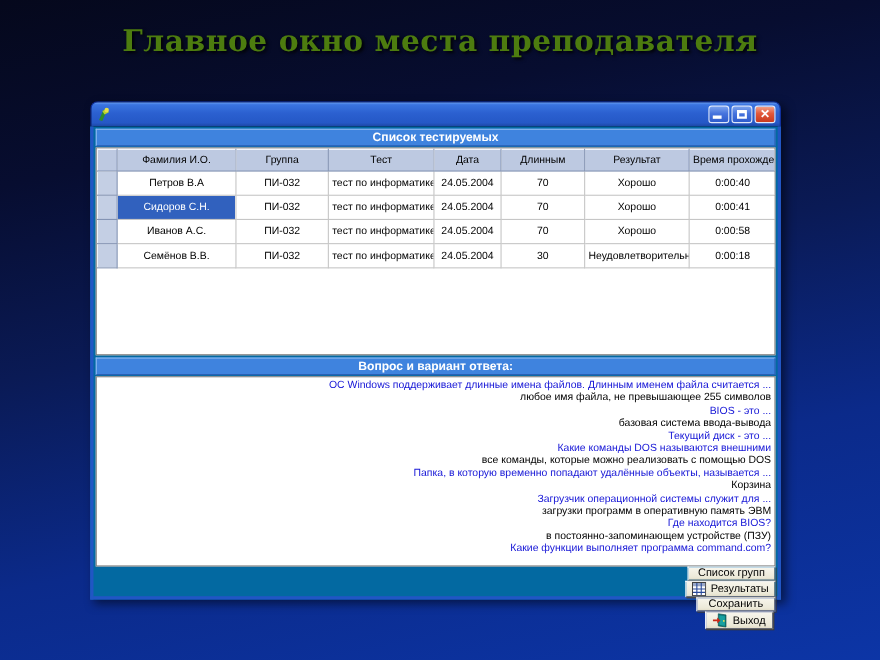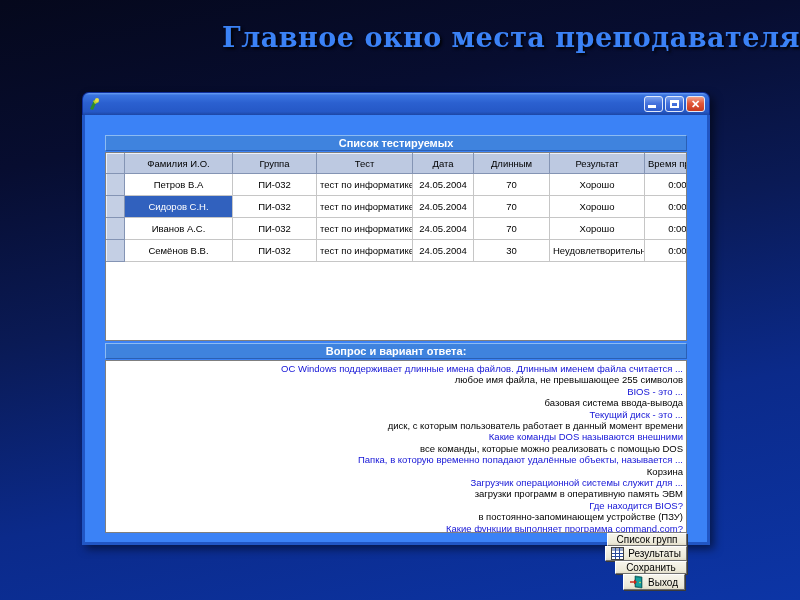--- a/index.html
+++ b/index.html
@@ -2,22 +2,22 @@
 <html><head>
 <meta charset="utf-8">
 <style>
   html,body{margin:0;padding:0;width:800px;height:600px;overflow:hidden;}
   body{
     font-family:"Liberation Sans", sans-serif;
     background:linear-gradient(168deg,#05081c 0%,#070d30 22%,#0a1a55 45%,#0b2a8a 70%,#0c35a6 100%);
     position:relative;
   }
   .slide-title{
-    position:absolute;top:22px;left:0;width:100%;text-align:right;
-    font-family:"DejaVu Serif", serif;font-weight:bold;font-size:27px;color:#3b82f6;
+    position:absolute;top:22px;left:0;width:100%;text-align:center;
+    font-family:"DejaVu Serif", serif;font-weight:bold;font-size:27px;color:#4d7c0f;
     text-shadow:2px 2px 3px rgba(0,0,0,0.85);letter-spacing:0.5px;
   }
   
   .win{
     position:absolute;left:82px;top:92px;width:628px;height:453px;box-sizing:border-box;
     box-shadow:4px 4px 9px rgba(0,0,0,0.5);border-radius:7px 7px 0 0;
   }
   .titlebar{
     height:23px;border-radius:7px 7px 0 0;position:relative;
     background:linear-gradient(180deg,#6aa0f4 0%,#3a74e0 10%,#2b60d0 45%,#2558c6 85%,#1c46a4 100%);
@@ -29,22 +29,22 @@
     width:19px;height:16px;border-radius:3px;border:1px solid #dfe8fa;box-sizing:border-box;
     background:linear-gradient(180deg,#7ba2ee 0%,#4673dd 45%,#2f5ccc 100%);
     position:relative;color:#fff;
   }
   .tb-btn.close{background:linear-gradient(180deg,#f2a188 0%,#e2573a 45%,#c83a1e 100%);}
   .glyph-min{position:absolute;left:3px;bottom:3px;width:8px;height:3px;background:#fff;}
   .glyph-max{position:absolute;left:4px;top:3px;width:9px;height:8px;border:2px solid #fff;border-top-width:3px;box-sizing:border-box;}
   .glyph-x{position:absolute;left:0;top:0;width:100%;height:100%;
     font-size:11px;font-weight:bold;line-height:14px;text-align:center;}
   .client{
-    position:absolute;left:0;top:23px;right:0;bottom:0;background:#3b82f6;
-    border:3px solid #2156c4;border-top:none;box-sizing:border-box;padding:20px;
+    position:absolute;left:0;top:23px;right:0;bottom:0;background:#0369a1;
+    border:3px solid #2156c4;border-top:none;box-sizing:border-box;padding:2px;
   }
   .banner{
     height:16px;line-height:15px;text-align:center;color:#fff;font-weight:bold;font-size:11px;
     background:#3f83de;
     border-top:1px solid #8cbbf2;border-left:1px solid #8cbbf2;
     border-bottom:1px solid #2a5fb4;border-right:1px solid #2a5fb4;
     box-sizing:border-box;
   }
   .table-area{
     background:#fff;border:1px solid #7f7f7f;height:189px;overflow:hidden;margin-top:1px;box-sizing:border-box;
@@ -186,21 +186,20 @@
     </div>
 
     <div class="banner qa-banner">Вопрос и вариант ответа:</div>
 
     <div class="qa-area">
       <div class="q">ОС Windows поддерживает длинные имена файлов. Длинным именем файла считается ...</div>
       <div class="a">любое имя файла, не превышающее 255 символов</div>
       <div class="q">BIOS - это ...</div>
       <div class="a">базовая система ввода-вывода</div>
       <div class="q">Текущий диск - это ...</div>
-      <div class="a">диск, с которым пользователь работает в данный момент времени</div>
       <div class="q">Какие команды DOS называются внешними</div>
       <div class="a">все команды, которые можно реализовать с помощью DOS</div>
       <div class="q">Папка, в которую временно попадают удалённые объекты, называется ...</div>
       <div class="a">Корзина</div>
       <div class="q">Загрузчик операционной системы служит для ...</div>
       <div class="a">загрузки программ в оперативную память ЭВМ</div>
       <div class="q">Где находится BIOS?</div>
       <div class="a">в постоянно-запоминающем устройстве (ПЗУ)</div>
       <div class="q">Какие функции выполняет программа command.com?</div>
     </div>

